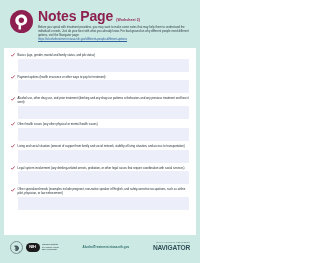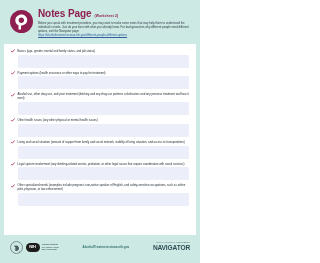--- a/index.html
+++ b/index.html
@@ -42,21 +42,21 @@
   }
   .logo-circle svg { position:absolute; left:4px; top:3.5px; }
   .head-text { flex:1 1 auto; min-width:0; }
   .title-row {
     display:flex;
     align-items:baseline;
     gap:3px;
     margin-bottom:1.5px;
   }
   .title {
-    font-size:10px;
+    font-size:14px;
     font-weight:bold;
     color:#8d2050;
     letter-spacing:-0.1px;
     line-height:1;
   }
   .title-sub {
     font-size:3.4px;
     font-weight:bold;
     color:#8d2050;
     letter-spacing:0.1px;

